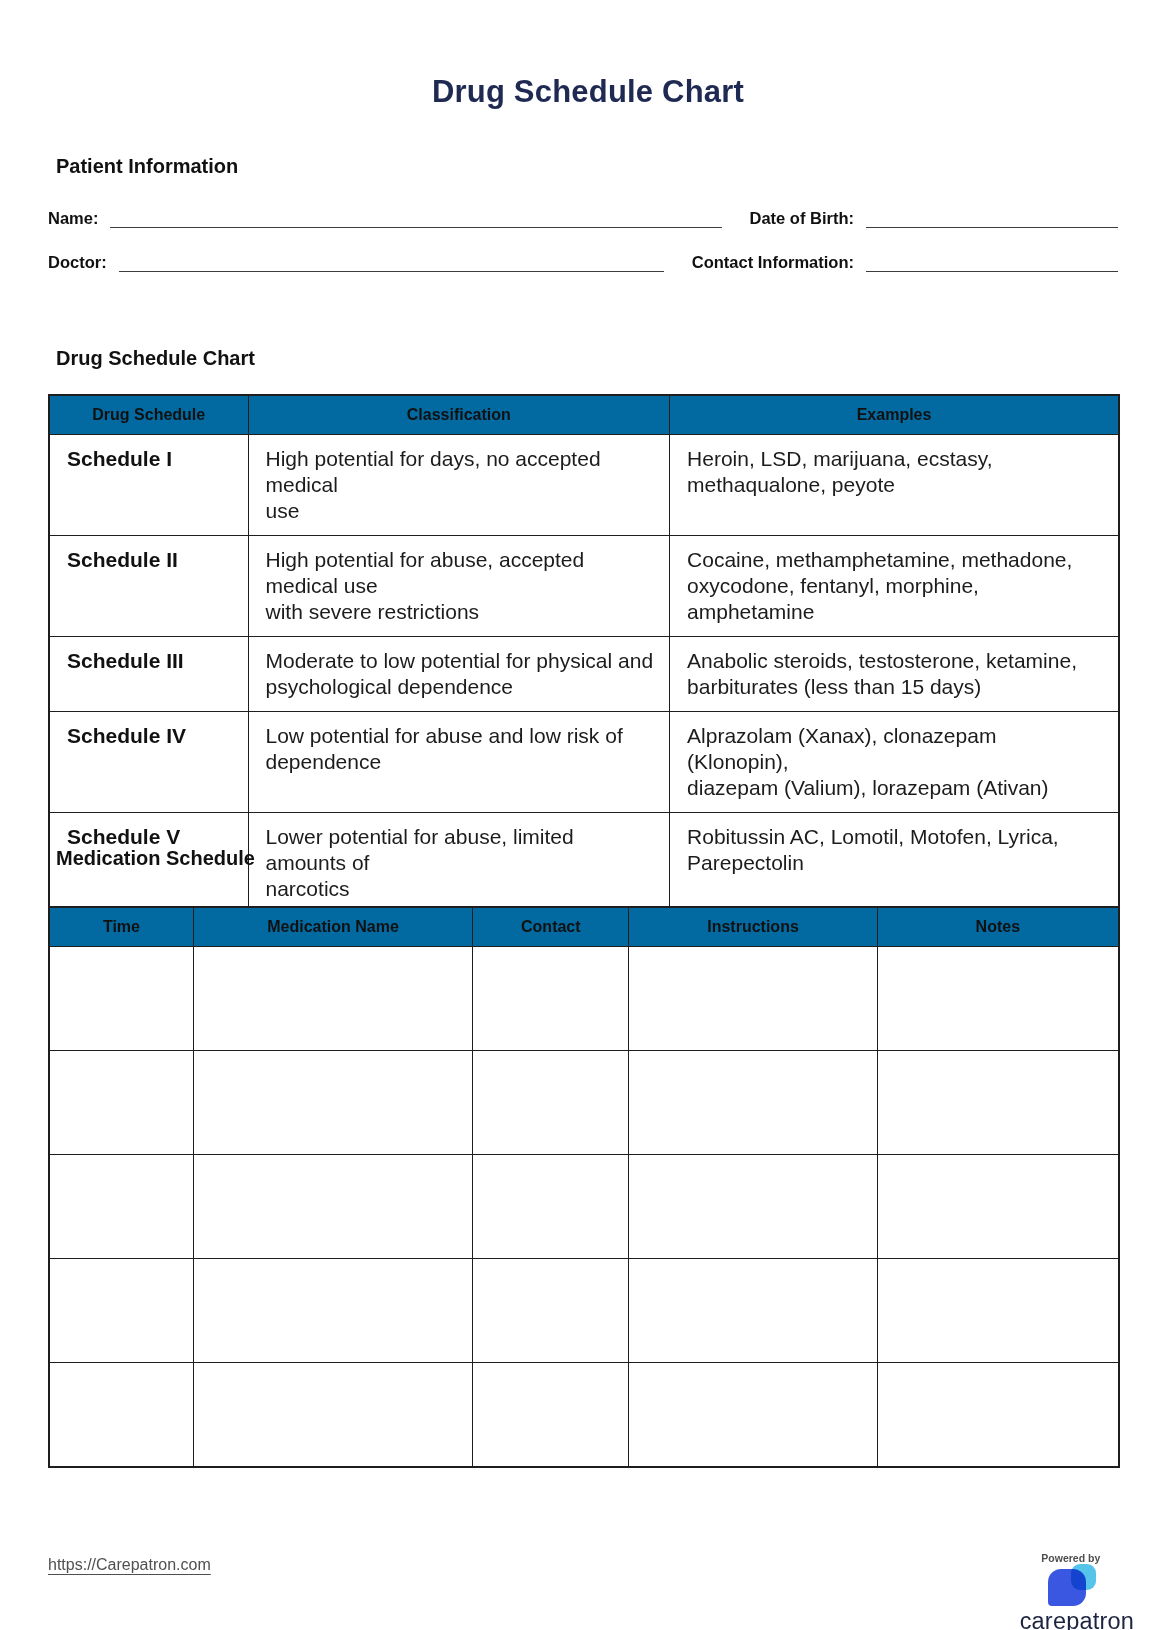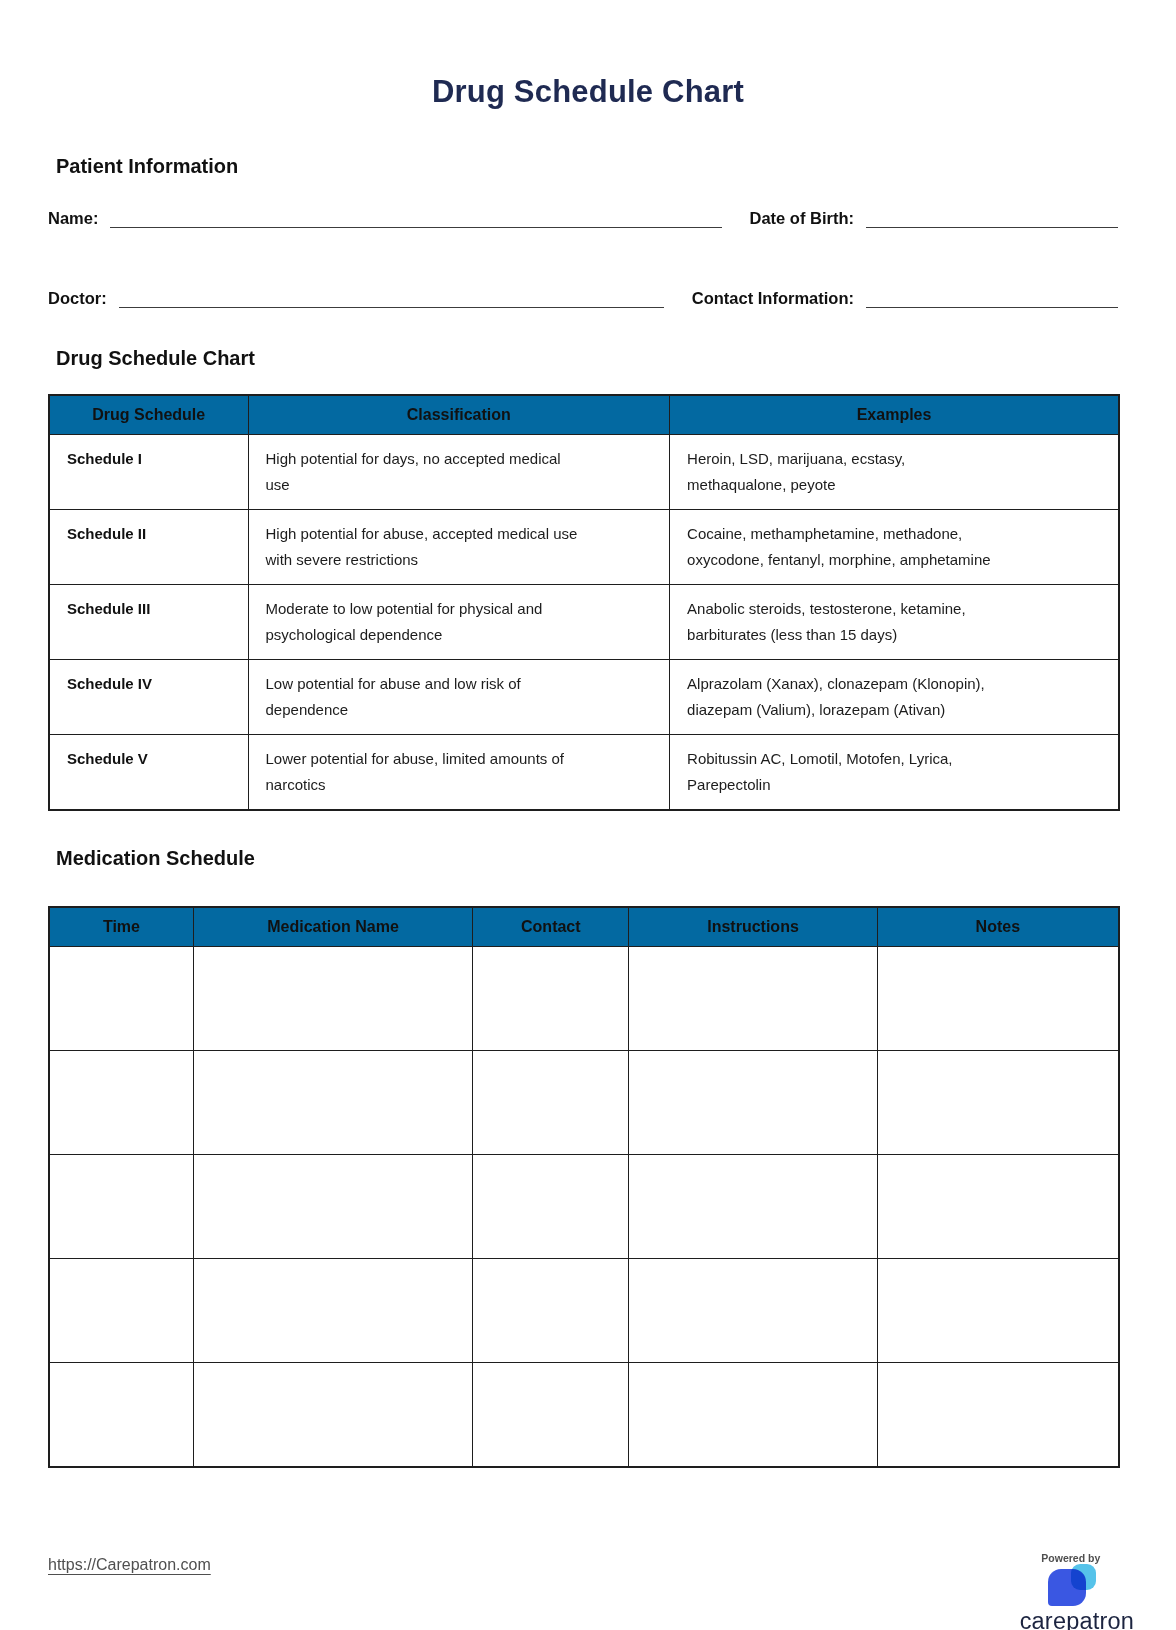--- a/index.html
+++ b/index.html
@@ -27,21 +27,21 @@
   }
   .h-patient { top: 155px; }
   .h-drug    { top: 347px; }
   .h-med     { top: 847px; }
 
   .field-row {
     position: absolute; left: 48px; width: 1072px;
     display: flex; align-items: center; height: 24px;
   }
   .fr-1 { top: 206px; }
-  .fr-2 { top: 250px; margin-top: 36px; }
+  .fr-2 { top: 250px; }
   .fr-3 { top: 294px; }
   .field-label {
     font-size: 16.5px; font-weight: bold; color: #111111;
     line-height: 22px; white-space: nowrap;
   }
   .field-line {
     flex: 1 1 auto;
     border-bottom: 1.6px solid #3c3c3c;
     height: 20px; margin: 0 2px 1px 12px;
   }
@@ -58,21 +58,21 @@
   .drug-table { top: 394px; }
   .med-table  { top: 906px; }
   th, td { border: 1.5px solid #1e1e1e; }
   th {
     background: #0369a1;
     font-size: 16px; font-weight: bold; color: #111111;
     text-align: center; padding: 10px 6px;
   }
   td {
     vertical-align: top;
-    font-size: 15px; line-height: 26px; color: #1c1c1c;
+    font-size: 21px; line-height: 26px; color: #1c1c1c;
     padding: 11px 16px 11px 17px;
     white-space: pre-line;
   }
   .drug-table td:first-child { font-weight: bold; color: #111111; }
   .med-table tbody td { height: 104px; }
 
   
   .drug-table col.c1 { width: 18.6%; }
   .drug-table col.c2 { width: 39.4%; }
   .drug-table col.c3 { width: 42.0%; }

